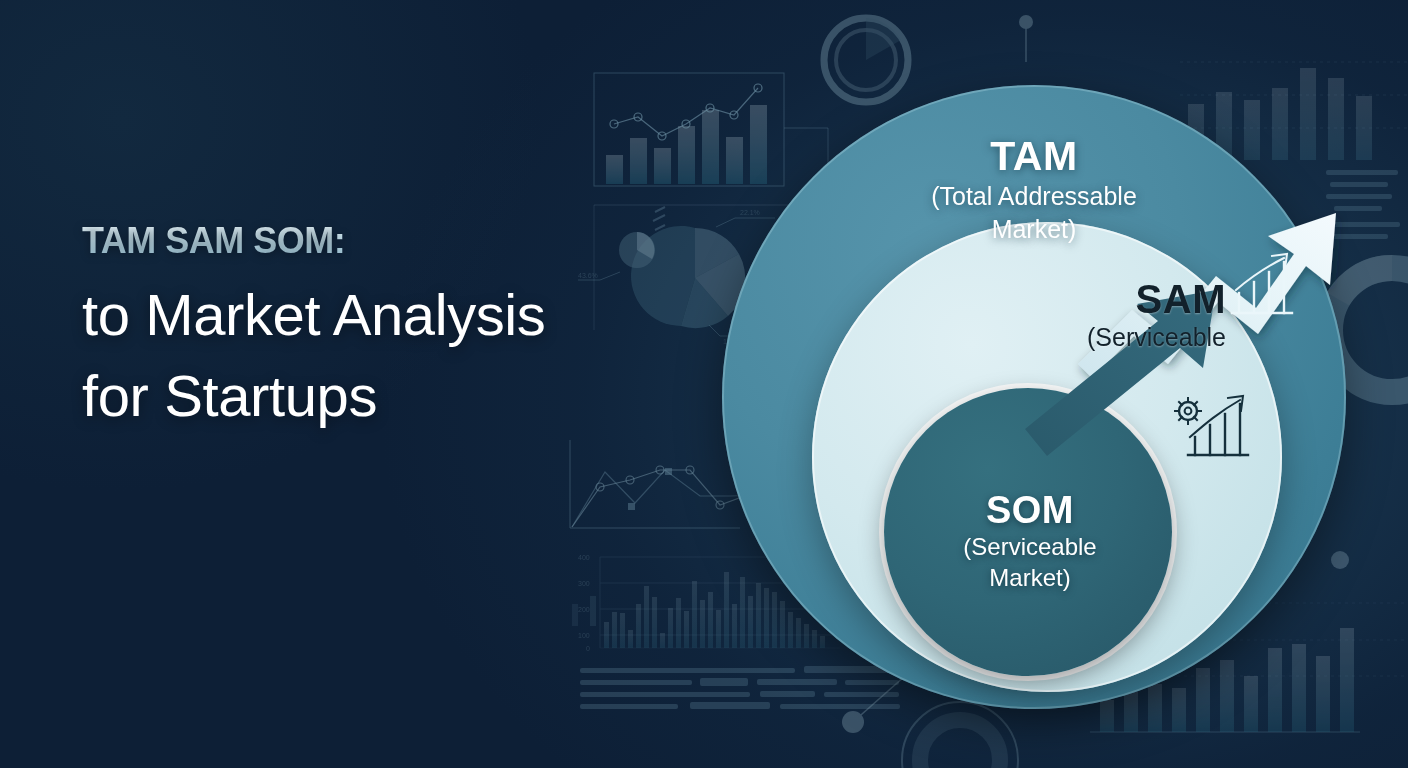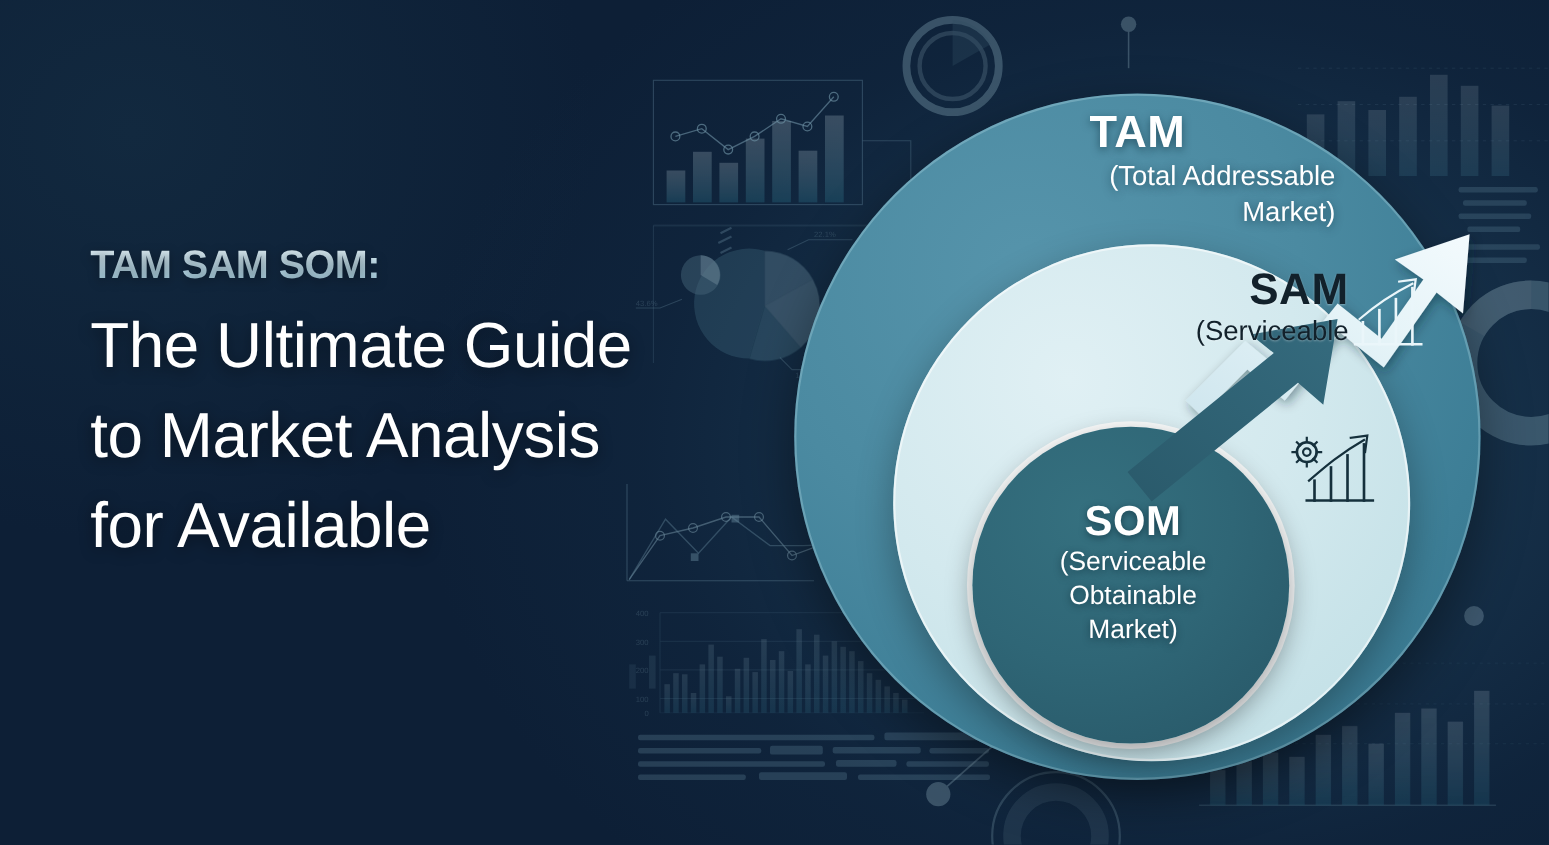--- a/index.html
+++ b/index.html
@@ -56,30 +56,30 @@
     left:812px; top:222px; width:470px; height:470px;
     background:radial-gradient(circle at 34% 26%, #e0f0f4 0%, #d3e9ee 45%, #c6e2e8 78%, #bcdbe3 100%);
     box-shadow:0 12px 34px rgba(0,0,0,0.30), inset 0 0 0 2px rgba(255,255,255,0.55);
   }
   #som-circle {
     left:884px; top:388px; width:288px; height:288px;
     background:radial-gradient(circle at 36% 28%, #35707f 0%, #2f6676 48%, #2a5c6c 80%, #275664 100%);
     box-shadow:0 8px 24px rgba(0,0,0,0.38), 0 0 0 5px rgba(255,255,255,0.92);
   }
 
-  .lbl { position:absolute; text-align:center; z-index:7; }
+  .lbl { position:absolute; text-align:center; z-index:7;margin-top:36px; }
   .lbl .acr {
     font-weight:700; letter-spacing:0.5px; line-height:1.02;
   }
   .lbl .exp { font-weight:400; line-height:1.18; }
 
   #tam-label { left:854px; top:100px; width:360px; color:#ffffff;
     text-shadow:0 2px 8px rgba(10,40,55,0.55); }
   #tam-label .acr { font-size:41px; }
-  #tam-label .exp { font-size:25px; margin-top:4px;text-align:right; }
+  #tam-label .exp { font-size:25px; margin-top:4px; }
 
   #sam-label { left:868px; top:243px; width:358px; color:#12212b;
     text-shadow:0 1px 2px rgba(255,255,255,0.35);text-align:right; }
   #sam-label .acr { font-size:40px; }
   #sam-label .exp { font-size:25px; margin-top:3px; }
 
   #som-label { left:905px; top:455px; width:250px; color:#ffffff;
     text-shadow:0 2px 7px rgba(5,30,42,0.55); }
   #som-label .acr { font-size:38px;text-align:center; }
   #som-label .exp { font-size:24px; margin-top:3px; }
@@ -304,23 +304,22 @@
     </g>
 
     <g opacity="0.4">
       <rect x="590" y="596" width="6" height="30" fill="#7fa9bd" opacity="0.3"></rect>
       <rect x="572" y="604" width="6" height="22" fill="#7fa9bd" opacity="0.25"></rect>
     </g>
   </svg>
 
   <div id="title-block">
     <div id="kicker">TAM SAM SOM:</div>
-    <div class="tline">The Ultimate Guide</div>
     <div class="tline">to Market Analysis</div>
-    <div class="tline">for Available</div>
+    <div class="tline">for Startups</div>
   </div>
 
   <div id="diagram">
     <div class="circ" id="tam-circle"></div>
     <div class="circ" id="sam-circle"></div>
     <div class="circ" id="som-circle"></div>
   </div>
 
   <svg id="arrows" viewBox="0 0 1408 768">
     <defs>
@@ -419,17 +418,16 @@
   </div>
 
   <div class="lbl" id="sam-label">
     <div class="acr">SAM</div>
     <div class="exp">(Serviceable</div>
   </div>
 
   <div class="lbl" id="som-label">
     <div class="acr">SOM</div>
     <div class="exp">(Serviceable</div>
-    <div class="exp">Obtainable</div>
     <div class="exp">Market)</div>
   </div>
 
 </div>
 
 </body></html>

